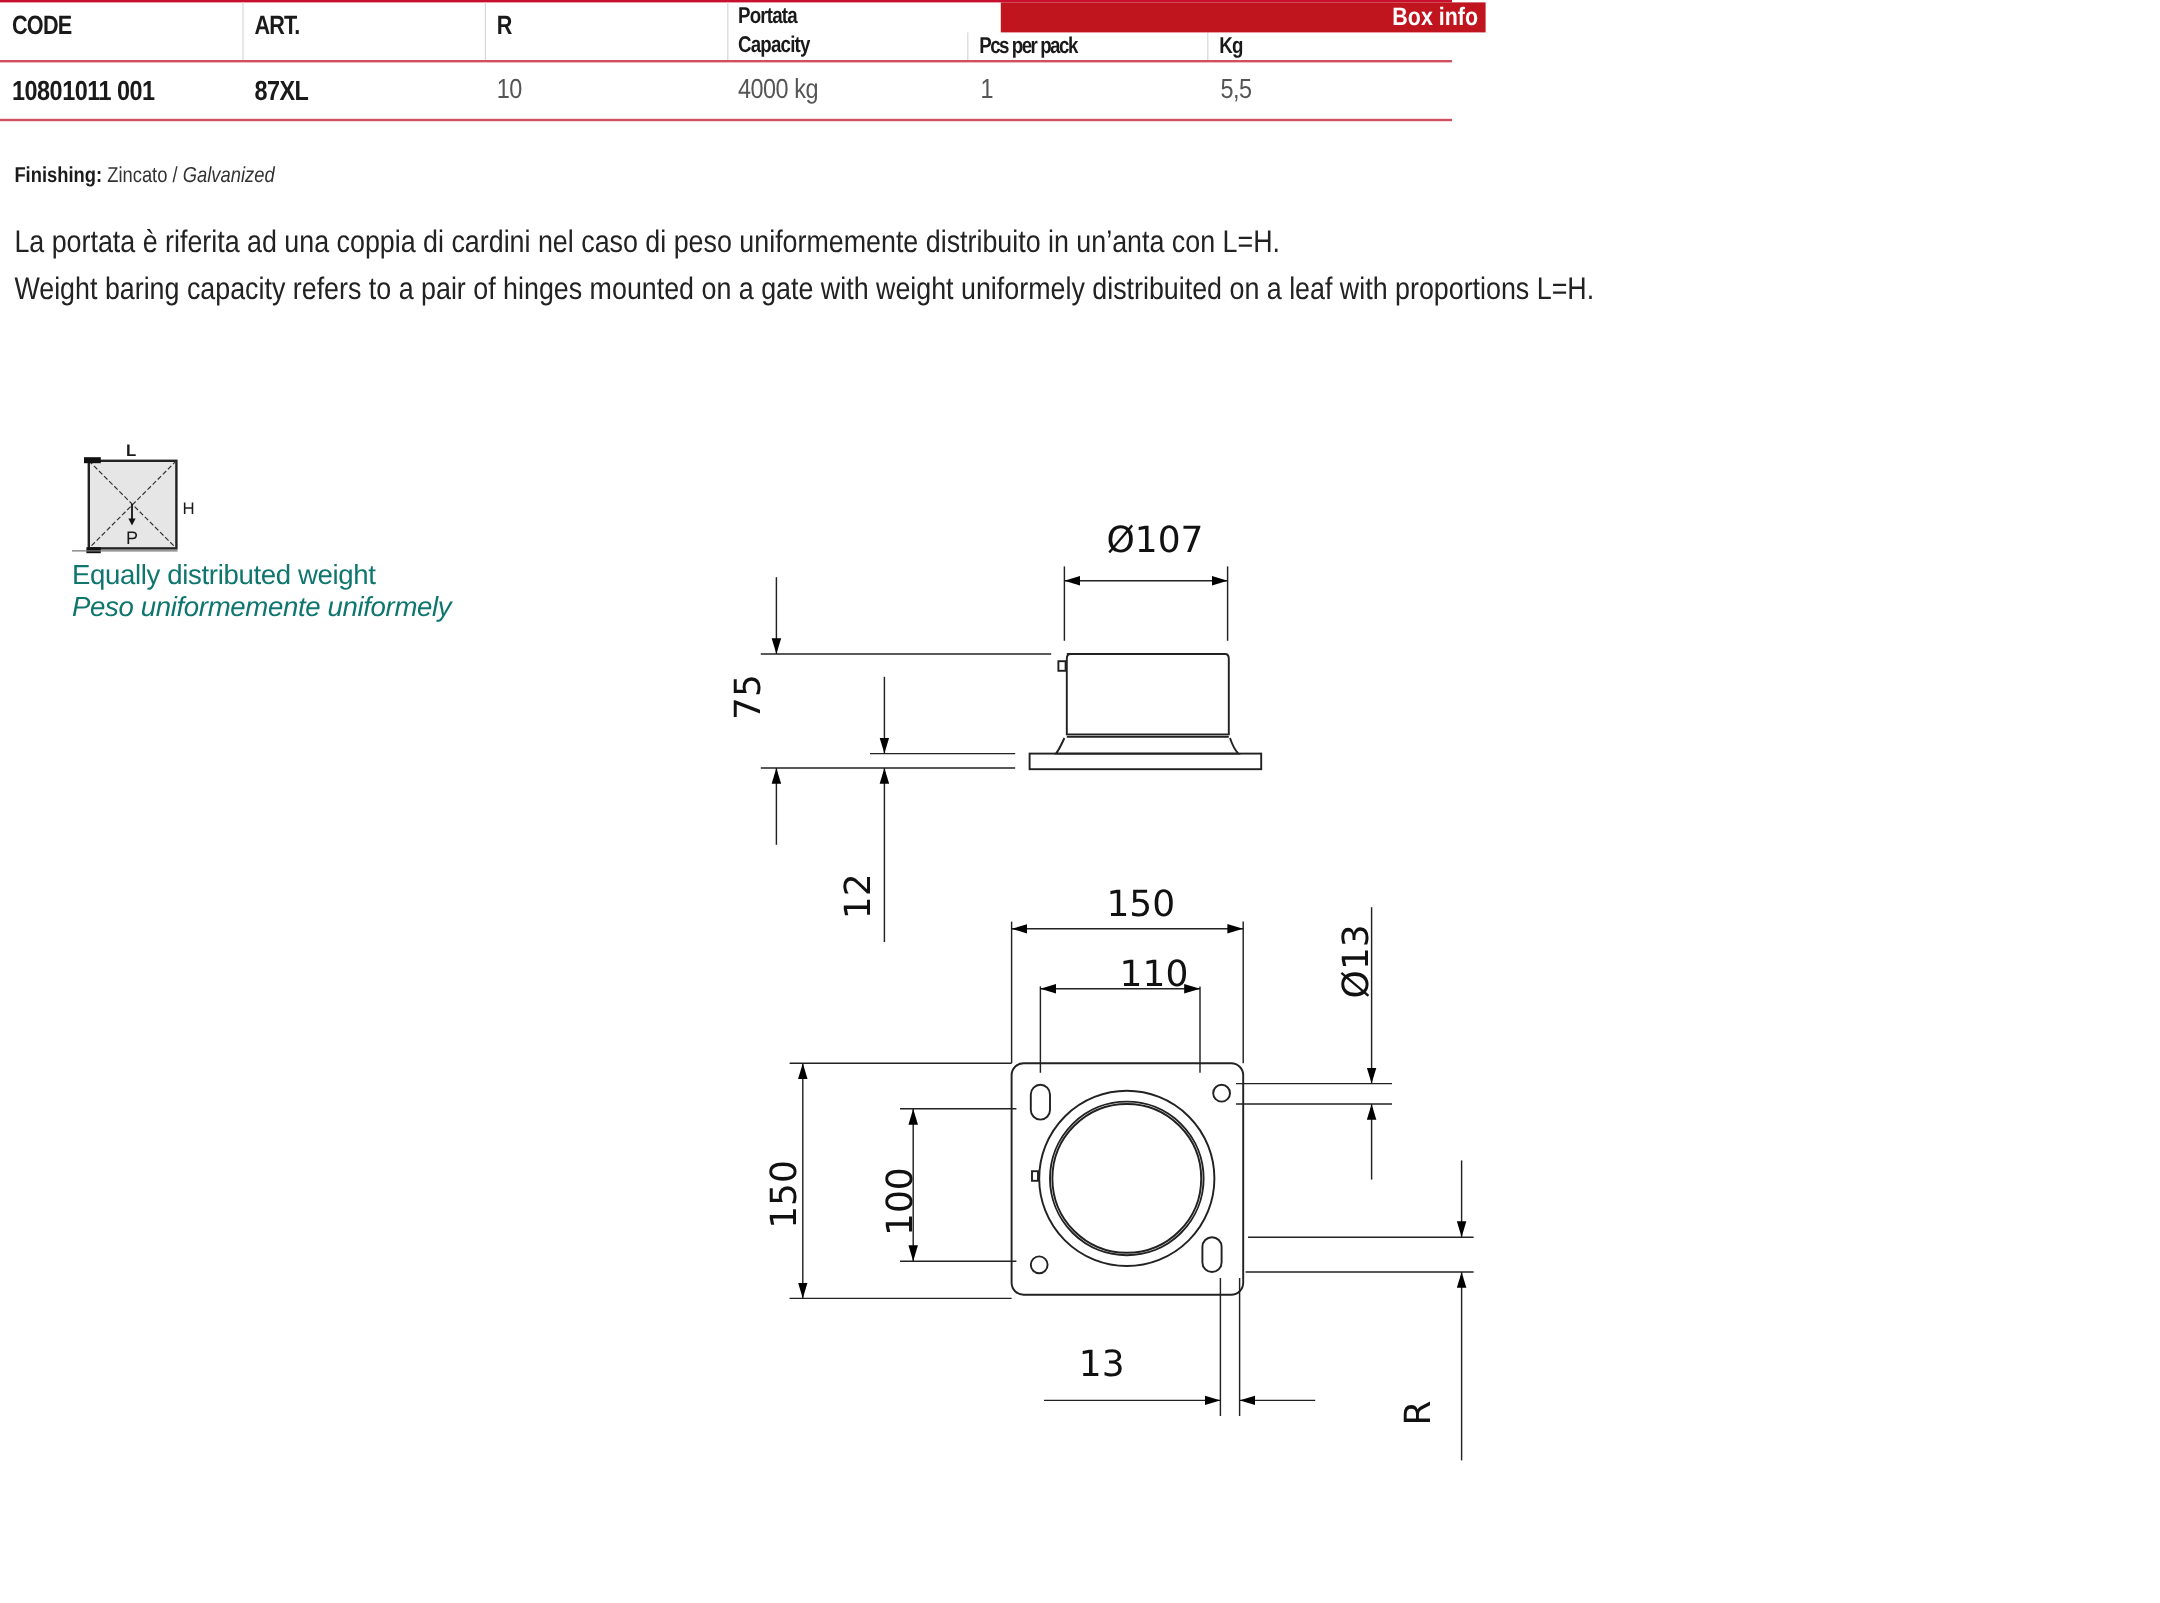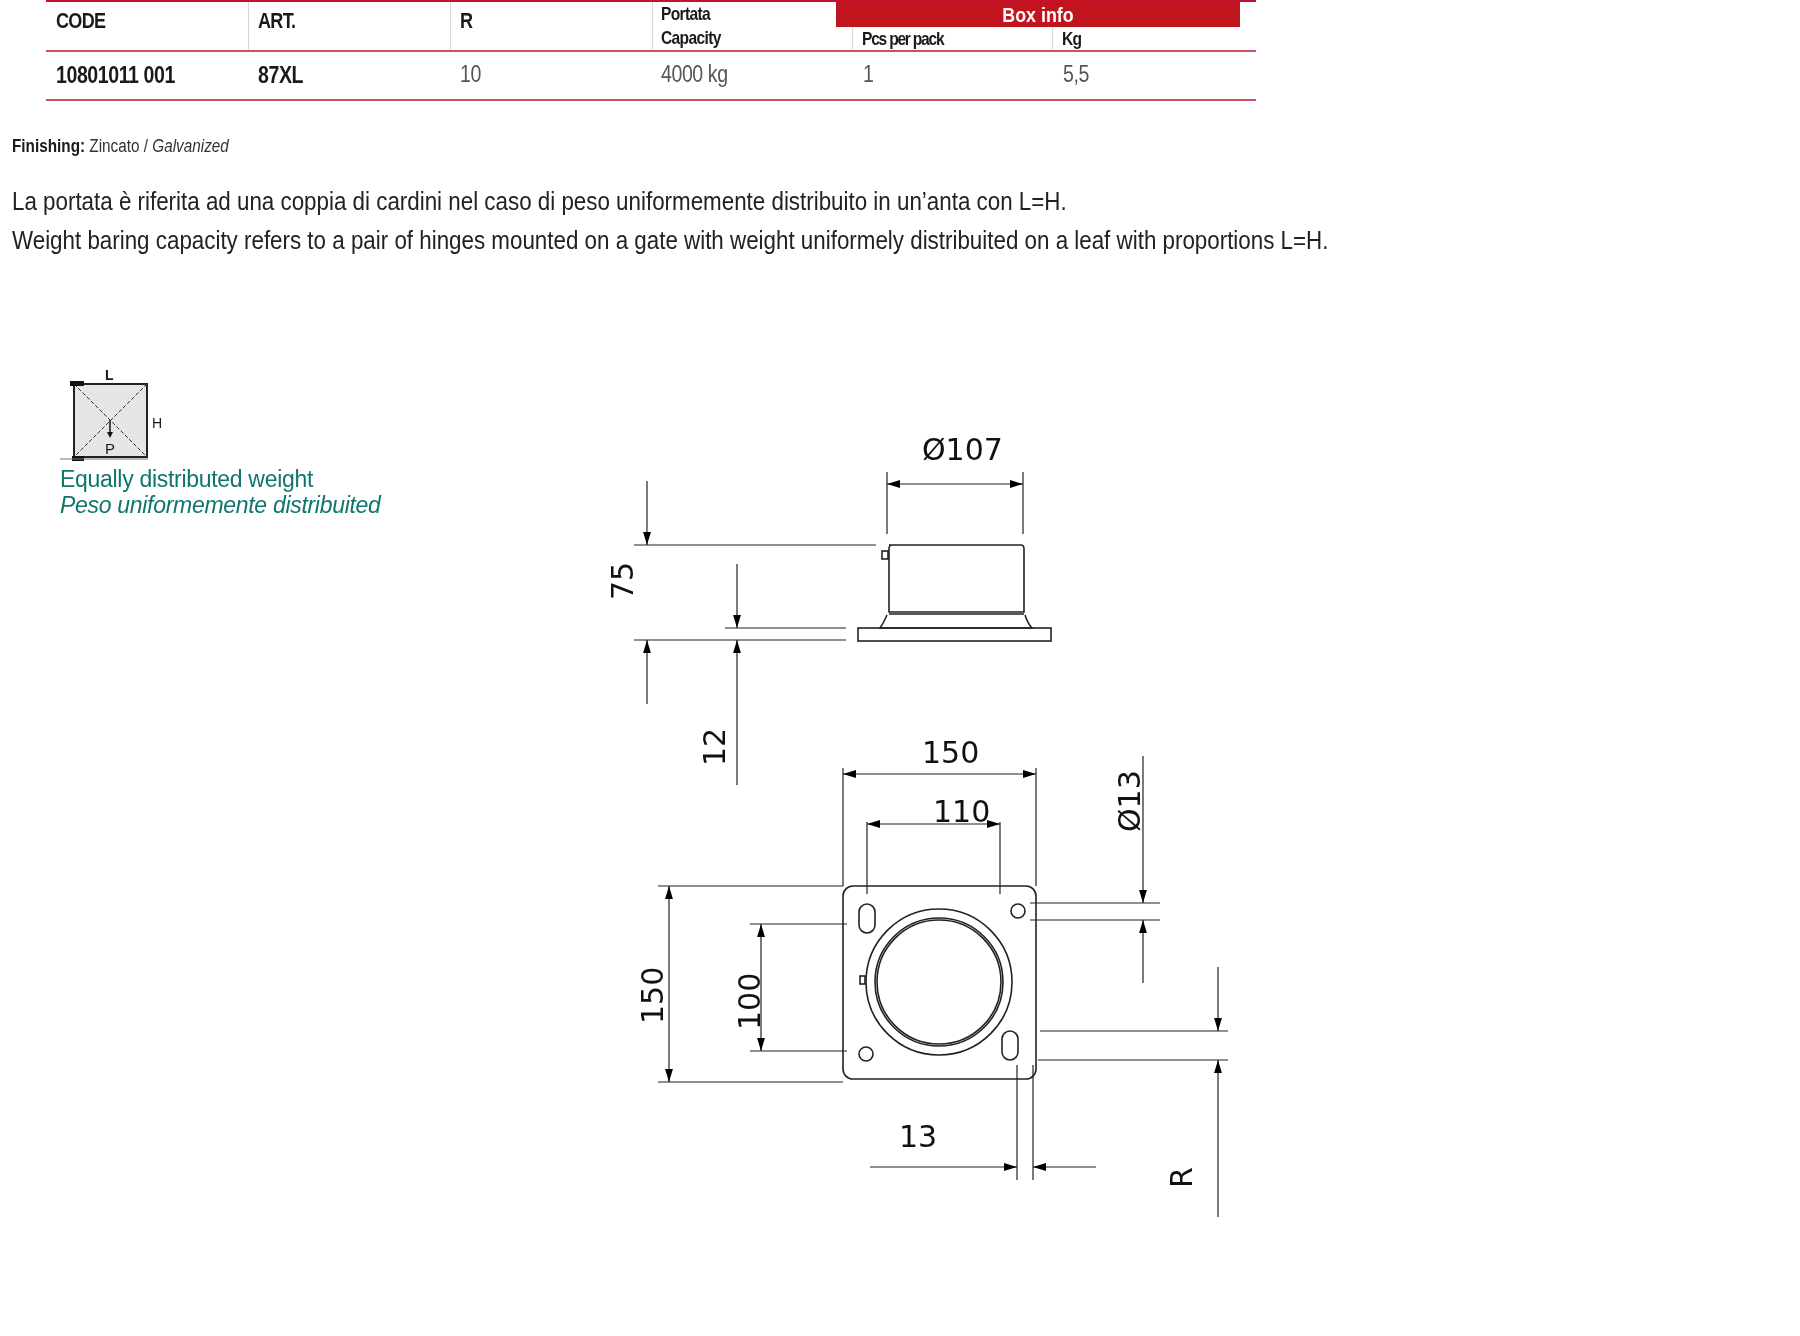--- a/index.html
+++ b/index.html
@@ -1,29 +1,29 @@
 <!DOCTYPE html>
 <html><head>
 <meta charset="utf-8">
 <style>
   html, body { margin:0; padding:0; background:#fff; }
   body { width:1800px; height:1336px; position:relative; overflow:hidden;
          font-family:"Liberation Sans", sans-serif; color:#1a1a1a; }
-  .tbl { position:absolute; left:0; top:0; width:1210px; height:104px;margin-left:46px; }
+  .tbl { position:absolute; left:0; top:0; width:1210px; height:104px; }
   .tbl .topline { position:absolute; left:0; top:0; width:1210px; height:2px; background:#c8102e; }
   .hline { position:absolute; left:0; height:2px; background:#d0505f; }
   .cell { position:absolute; font-stretch:condensed; }
   .hdr { font-weight:bold; font-size:22px; letter-spacing:-0.8px; transform:scaleX(0.82); transform-origin:left top; }
   .hdr-sm { font-weight:bold; font-size:19px; letter-spacing:-0.8px; transform:scaleX(0.82); transform-origin:left top; line-height:24px; }
   .val { font-size:23px; letter-spacing:-0.5px; transform:scaleX(0.85); transform-origin:left top; }
   .val.bold { font-weight:bold; }
   .val.light { color:#555; }
   .vsep { position:absolute; top:2px; width:1px; height:49px; background:#d8d8d8; }
-  .boxinfo { position:absolute; left:790px; top:2px; width:404px; height:25px; background:#c0141f;
-             color:#fff; text-align:center; font-weight:bold; font-size:21px; line-height:25px; }
+  .boxinfo { position:absolute; left:834px; top:2px; width:404px; height:25px; background:#c0141f;
+             color:#fff; text-align:right; font-weight:bold; font-size:21px; line-height:25px; }
   .boxinfo span { display:inline-block; transform:scaleX(0.85); }
   .finishing { position:absolute; left:12px; top:136px; font-size:18px; transform:scaleX(0.85); transform-origin:left top; color:#333; }
   .finishing b { color:#1a1a1a; }
   .para { position:absolute; left:12px; font-size:26px; color:#222; transform:scaleX(0.86); transform-origin:left top; white-space:nowrap; }
   .legend { position:absolute; left:60px; top:370px; width:320px; height:160px; }
   .legend .t1, .legend .t2 { position:absolute; left:0; font-size:23px; color:#0f766e; white-space:nowrap; letter-spacing:-0.3px; }
   .legend .t1 { top:96px; }
   .legend .t2 { top:122px; font-style:italic; }
   svg.draw { position:absolute; left:0; top:0; }
   .dimtxt { font-family:"DejaVu Sans", sans-serif; font-size:30px; fill:#111; }
@@ -79,21 +79,21 @@
     <rect x="10" y="11" width="14" height="5" fill="#111"></rect>
     <rect x="12" y="86" width="12" height="5" fill="#111"></rect>
     <line x1="0" y1="89" x2="88" y2="89" stroke="#777" stroke-width="1"></line>
     <line x1="50" y1="50" x2="50" y2="64" stroke="#111" stroke-width="1.5"></line>
     <polygon points="47,62 53,62 50,68" fill="#111"></polygon>
   </svg>
   <span style="position:absolute;left:45px;top:-3px;font-size:14px;font-weight:bold">L</span>
   <span style="position:absolute;left:92px;top:45px;font-size:14px">H</span>
   <span style="position:absolute;left:45px;top:70px;font-size:15px">P</span>
   <div class="t1">Equally distributed weight</div>
-  <div class="t2">Peso uniformemente distribuited</div>
+  <div class="t2">Peso uniformemente uniformely</div>
 </div>
 
 <svg class="draw" width="1800" height="1336" viewBox="0 0 1800 1336">
   <defs>
     <marker id="ar" viewBox="0 0 10 10" refX="10" refY="5" markerWidth="11" markerHeight="11" orient="auto-start-reverse">
       <path d="M0,2 L10,5 L0,8 z" fill="#000"></path>
     </marker>
   </defs>
   <g stroke="#222" stroke-width="1.6" fill="none">
 

